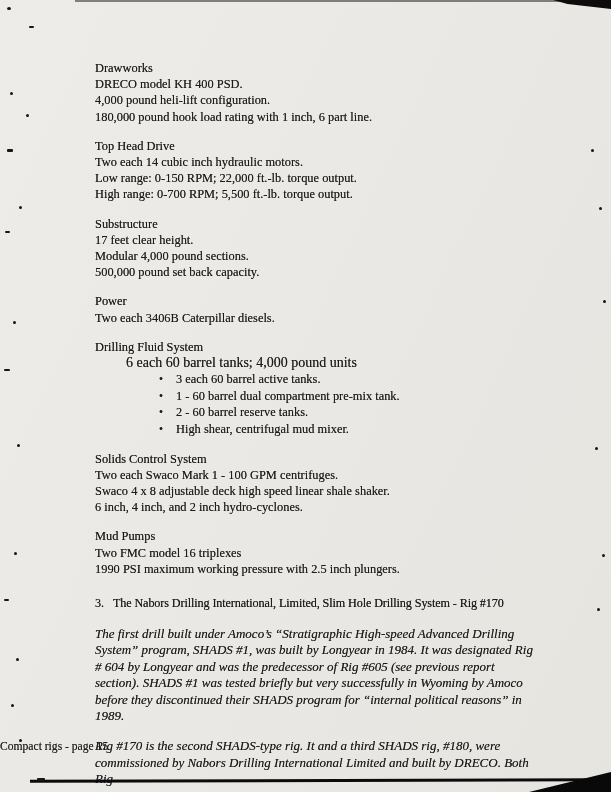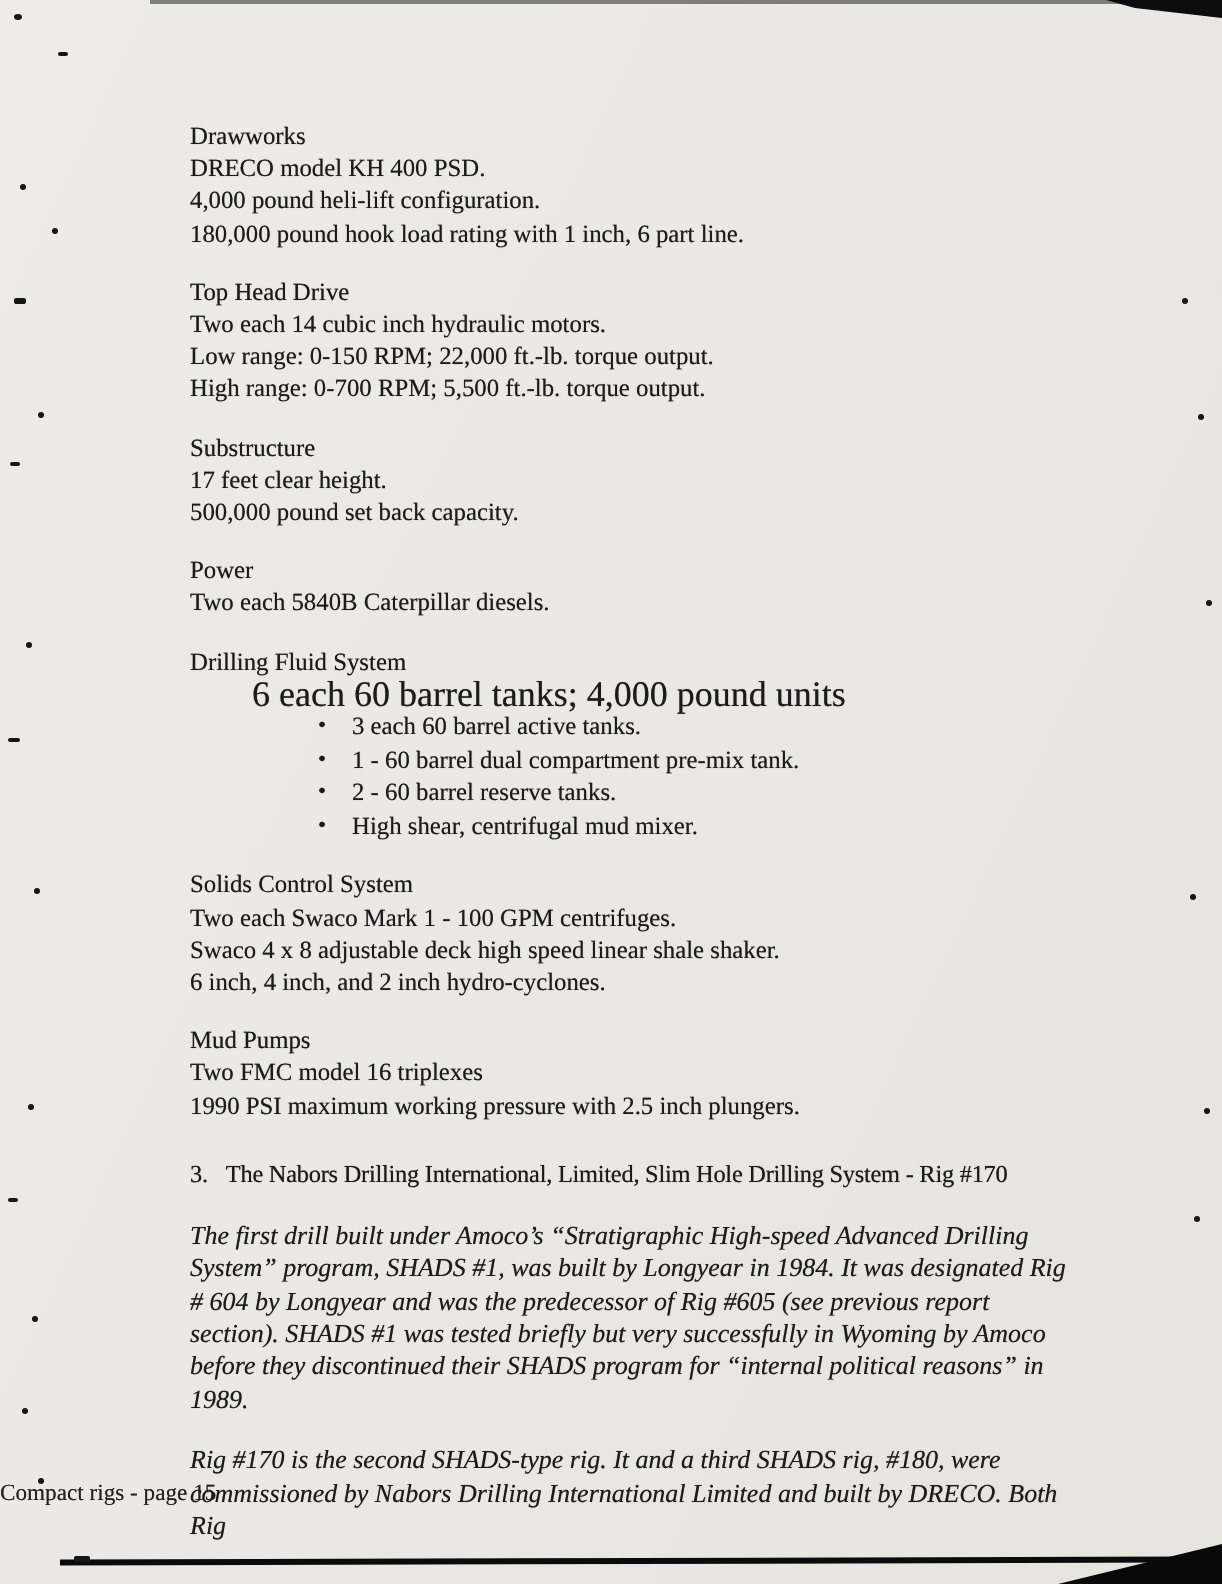--- a/index.html
+++ b/index.html
@@ -12,21 +12,21 @@
     color:#1b1b1b;
   }
   .content{position:absolute;left:95px;top:60px;width:438px;}
   .spec{margin:0 0 13px 0;}
   .spec-heading{
     font-size:12.4px;line-height:16.2px;
     text-underline-offset:2px;
     text-shadow:0 0 .35px rgba(15,15,15,.65);
   }
   .spec-line{font-size:12.4px;line-height:16.2px;text-shadow:0 0 .35px rgba(15,15,15,.6);}
-  .spec-intro{margin-left:31px;font-size:18px;line-height:16.2px;text-shadow:0 0 .35px rgba(15,15,15,.6);}
+  .spec-intro{margin-left:31px;font-size:14px;line-height:16.2px;text-shadow:0 0 .35px rgba(15,15,15,.6);}
   .spec-bullet{margin-left:64px;font-size:12.4px;line-height:16.6px;display:flex;text-shadow:0 0 .35px rgba(15,15,15,.6);}
   .bullet-marker{width:17px;flex:0 0 17px;font-size:11.5px;}
   .numbered-heading{
     margin:19px 0 15px 0;
     font-weight:normal;font-size:12.2px;letter-spacing:-.12px;
     white-space:nowrap;
     text-shadow:0 0 .35px rgba(15,15,15,.7);
   }
   .numbered-heading .hnum{margin-right:9px;}
   .para{font-size:13px;line-height:16.4px;margin:0 0 14px 0;text-shadow:0 0 .35px rgba(15,15,15,.6);font-style:italic;}
@@ -62,26 +62,27 @@
     <section class="spec">
       <div class="spec-heading">Top Head Drive</div>
       <div class="spec-line">Two each 14 cubic inch hydraulic motors.</div>
       <div class="spec-line">Low range: 0-150 RPM; 22,000 ft.-lb. torque output.</div>
       <div class="spec-line">High range: 0-700 RPM; 5,500 ft.-lb. torque output.</div>
     </section>
 
     <section class="spec">
       <div class="spec-heading">Substructure</div>
       <div class="spec-line">17 feet clear height.</div>
+      <div class="spec-line">Modular 4,000 pound sections.</div>
       <div class="spec-line">500,000 pound set back capacity.</div>
     </section>
 
     <section class="spec">
       <div class="spec-heading">Power</div>
-      <div class="spec-line">Two each 5840B Caterpillar diesels.</div>
+      <div class="spec-line">Two each 3406B Caterpillar diesels.</div>
     </section>
 
     <section class="spec">
       <div class="spec-heading">Drilling Fluid System</div>
       <div class="spec-intro">6 each 60 barrel tanks;  4,000 pound units</div>
       <div class="spec-bullet">
         <span class="bullet-marker">•</span>
         <span>3 each 60 barrel active tanks.</span>
       </div>
       <div class="spec-bullet">

